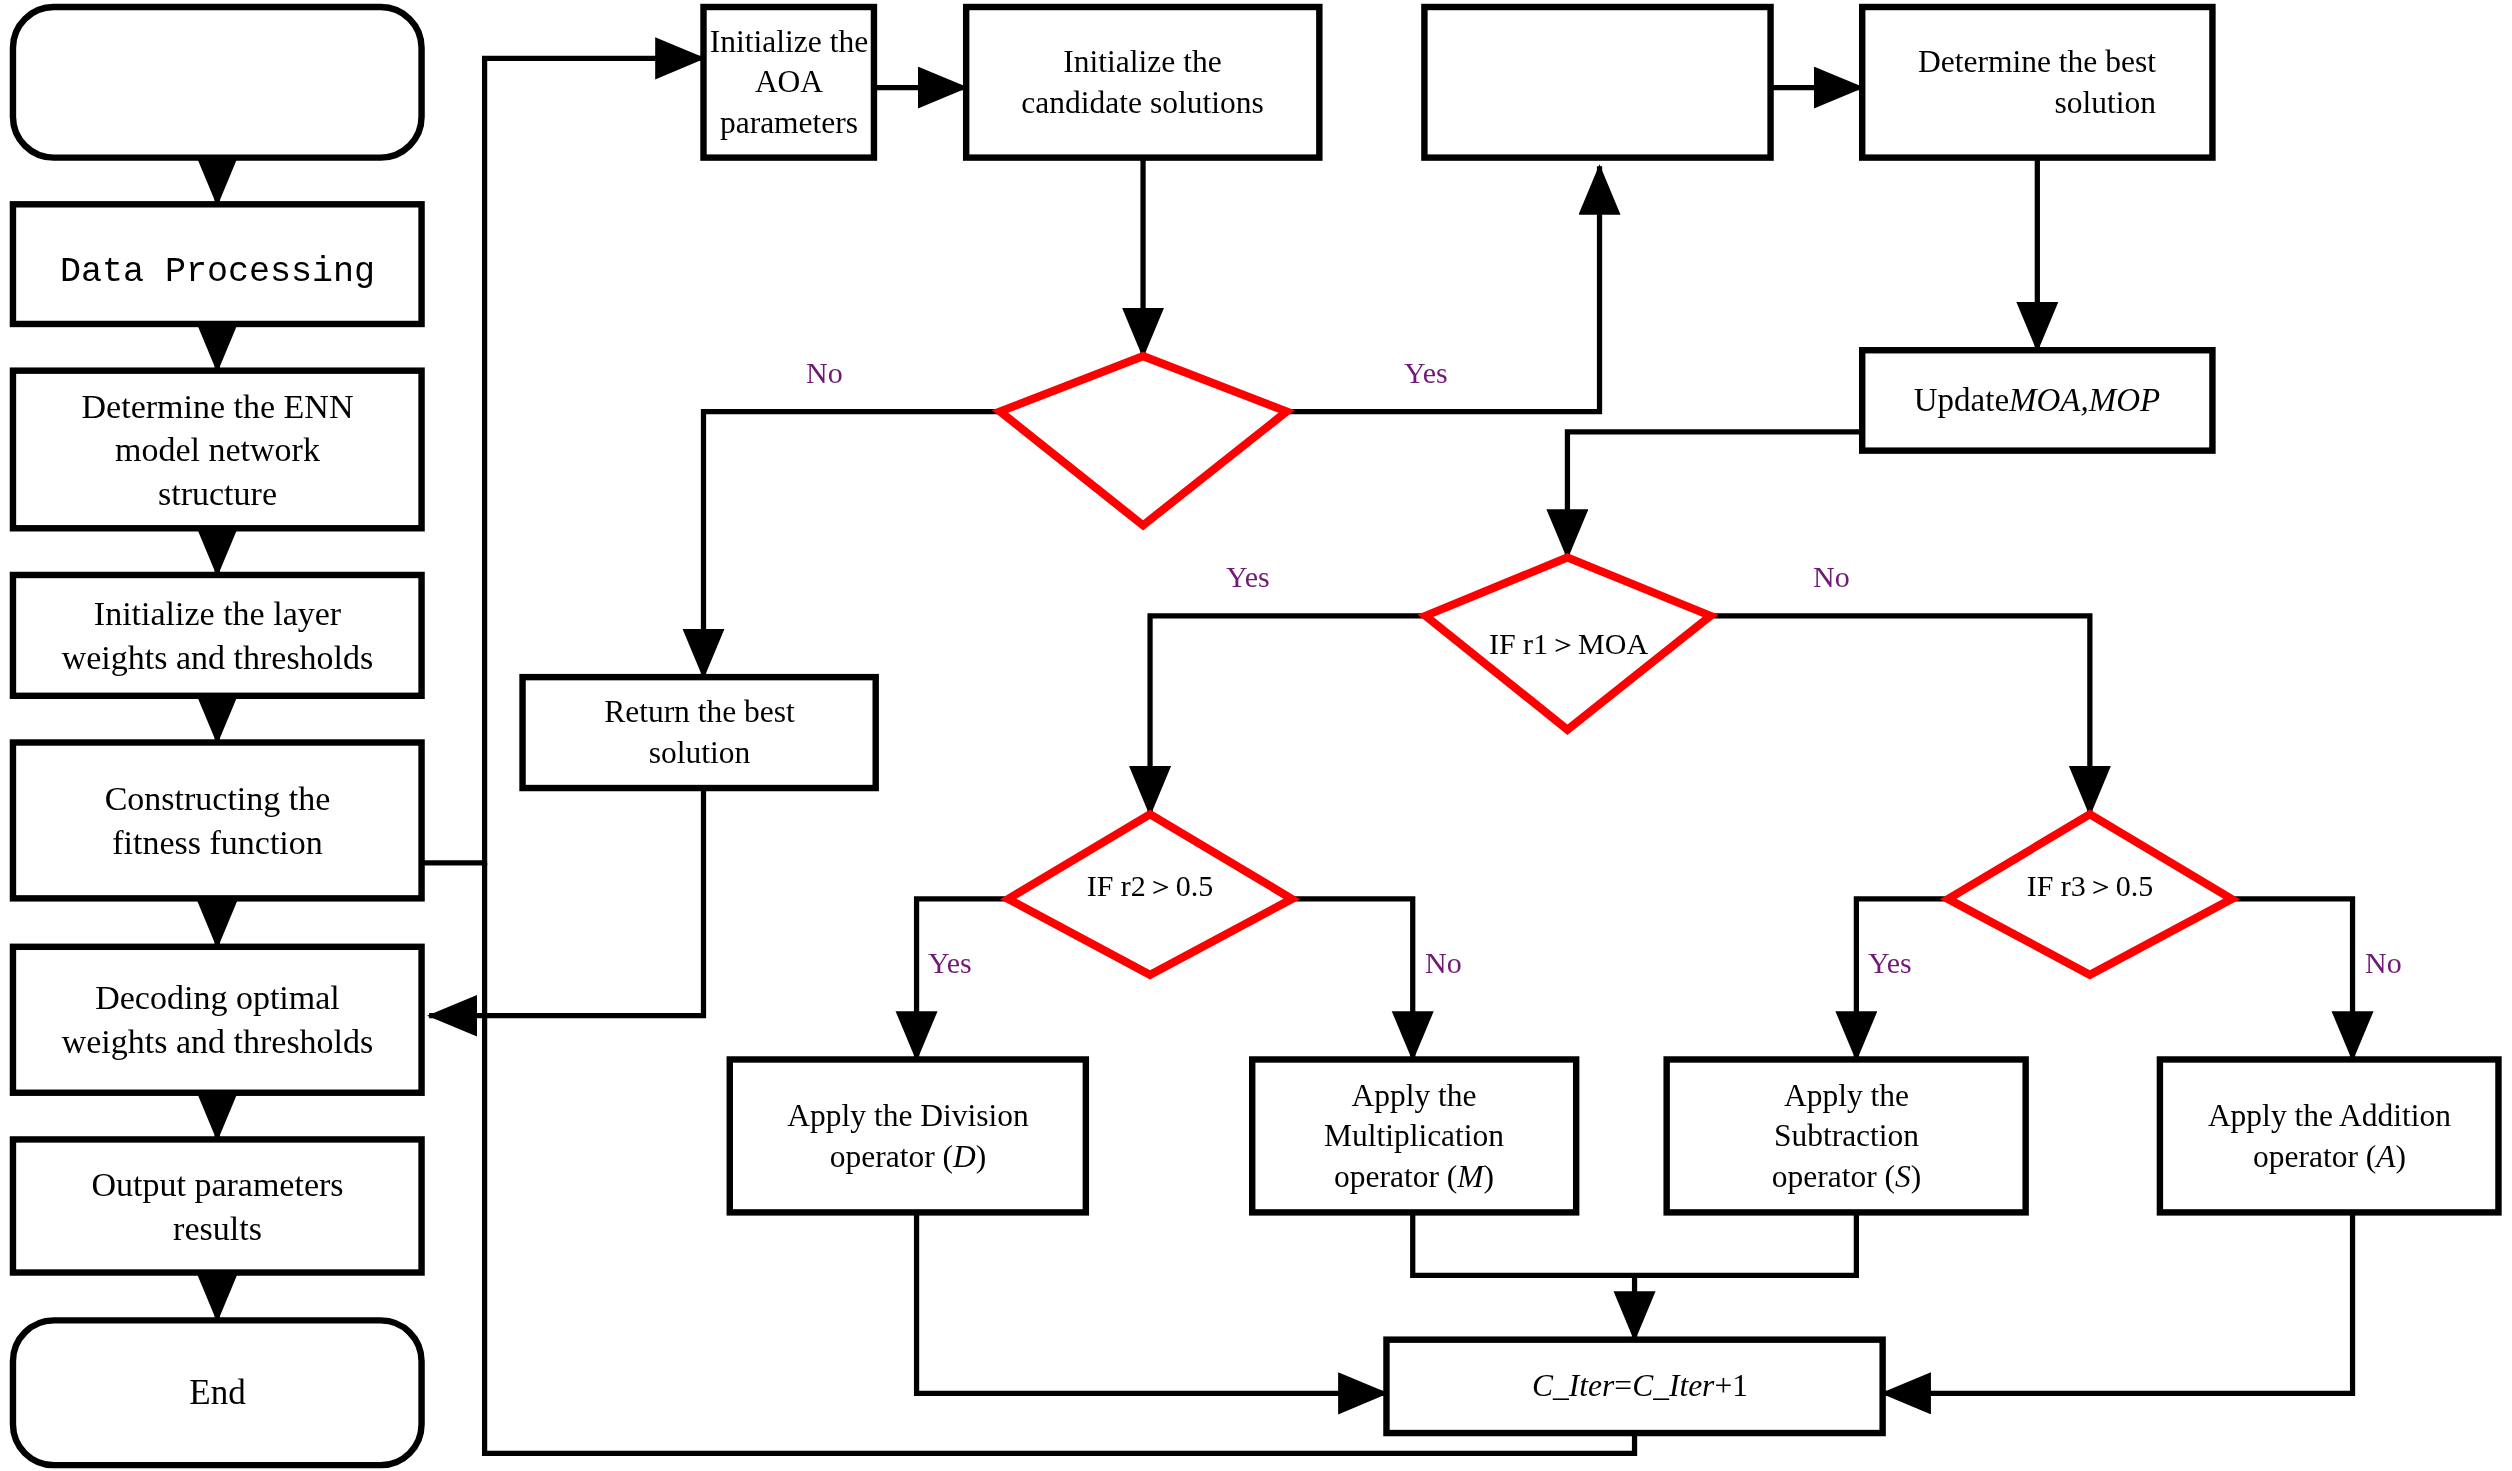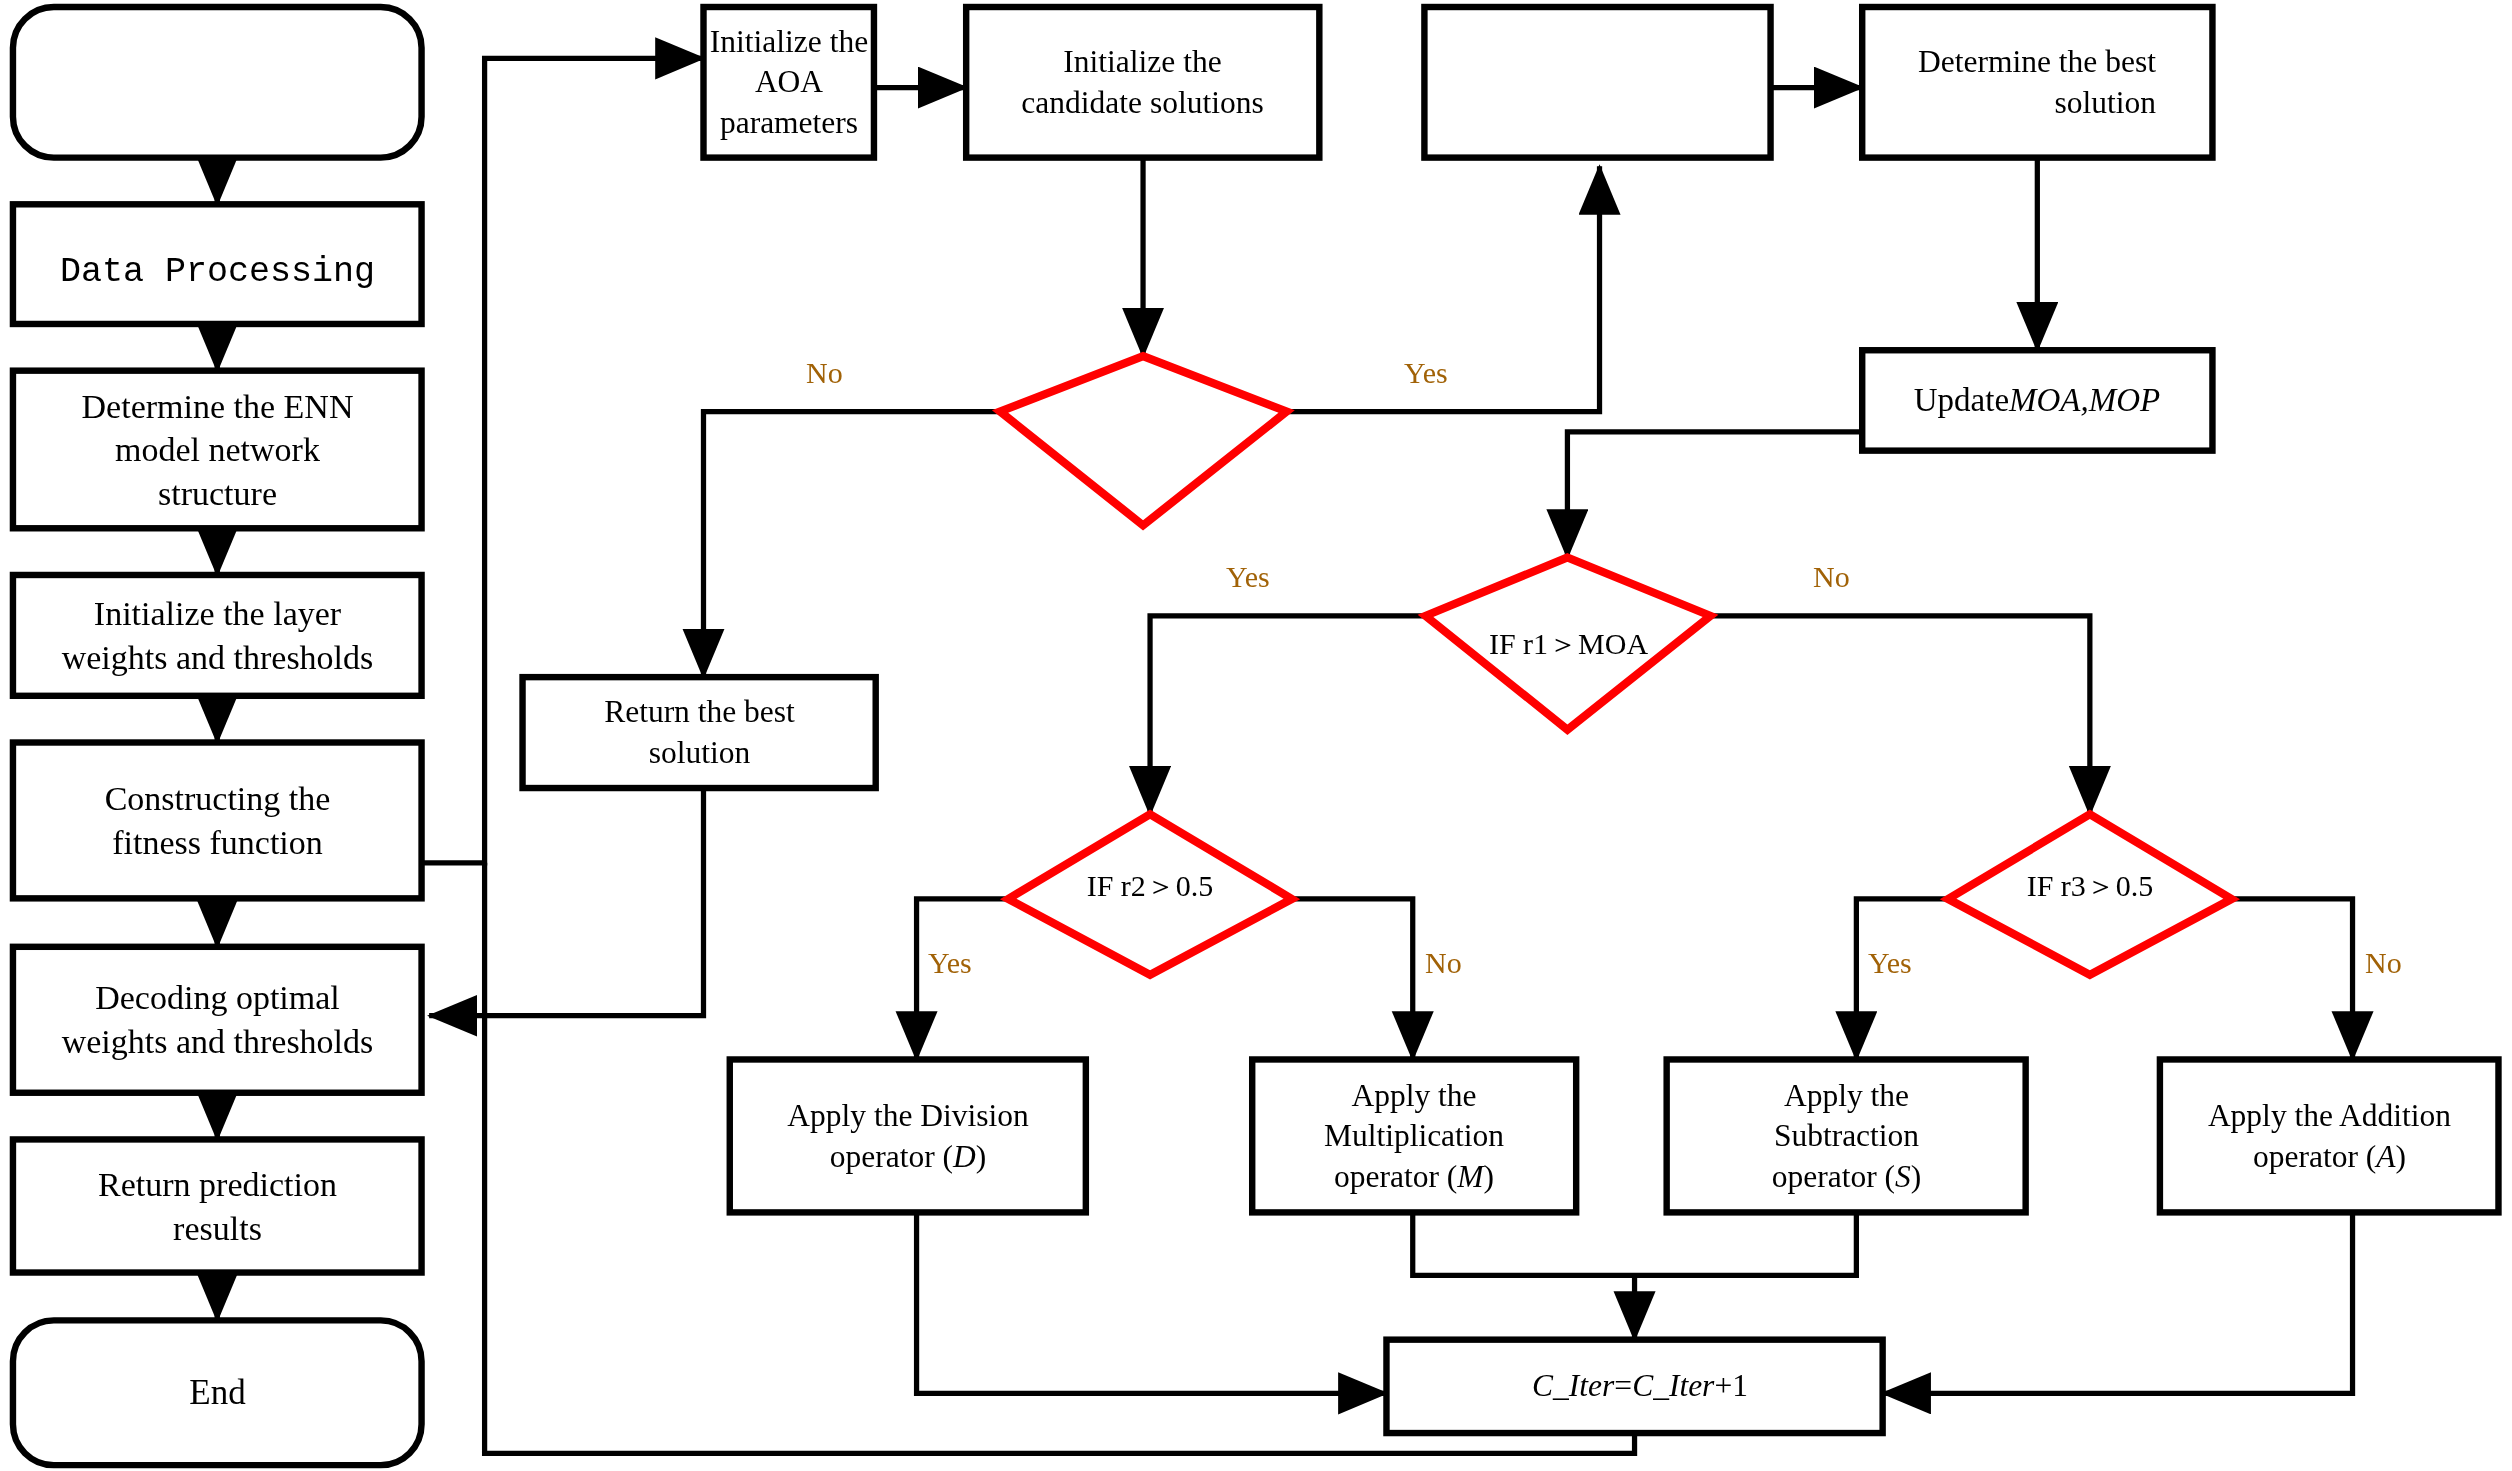--- a/index.html
+++ b/index.html
@@ -2,21 +2,21 @@
 <html style="font-size:9.3px"><head>
 <meta charset="utf-8">
 <style>
   html,body{margin:0;padding:0;background:#ffffff;}
   #stage{position:relative;width:2512px;height:1471px;background:#ffffff;
          font-family:"Liberation Serif", serif;}
   svg{position:absolute;left:0;top:0;width:2512px;height:1471px;}
   .nodeText{position:absolute;display:flex;align-items:center;justify-content:center;
             text-align:center;line-height:1.28;color:#000;
             font-family:"Liberation Serif", serif;pointer-events:none;}
-  .edgeLabel{position:absolute;color:#a16207;font-family:"Liberation Serif", serif;
+  .edgeLabel{position:absolute;color:#701a75;font-family:"Liberation Serif", serif;
              font-size:30px;white-space:nowrap;text-align:center;}
   .ital{font-style:italic;}
 </style>
 </head>
 <body>
 
 <div id="stage">
 
   <svg viewBox="0 0 4303 2520" xmlns="http://www.w3.org/2000/svg">
     <defs>
@@ -121,21 +121,21 @@
   <div class="nodeText" style="left:13px;top:212px;width:409px;height:120px;font-size:35px;font-family:Liberation Mono, monospace;">Data Processing</div>
   <div class="nodeText nl" style="left:13px;top:371px;width:409px;height:158px;font-size:34px;white-space:pre-line;">Determine the ENN
 model network
 structure</div>
   <div class="nodeText nl" style="left:13px;top:575px;width:409px;height:121px;font-size:34px;white-space:pre-line;">Initialize the layer
 weights and thresholds</div>
   <div class="nodeText nl" style="left:13px;top:743px;width:409px;height:156px;font-size:34px;white-space:pre-line;">Constructing the
 fitness function</div>
   <div class="nodeText nl" style="left:13px;top:947px;width:409px;height:146px;font-size:34px;white-space:pre-line;">Decoding optimal
 weights and thresholds</div>
-  <div class="nodeText nl" style="left:13px;top:1140px;width:409px;height:133px;font-size:34px;white-space:pre-line;">Return prediction
+  <div class="nodeText nl" style="left:13px;top:1140px;width:409px;height:133px;font-size:34px;white-space:pre-line;">Output parameters
 results</div>
   <div class="nodeText" style="left:13px;top:1321px;width:409px;height:145px;font-size:35px;">End</div>
 
   <div class="nodeText nl" style="left:704px;top:7px;width:170px;height:151px;font-size:31.5px;white-space:pre-line;">Initialize the AOA
 parameters</div>
   <div class="nodeText nl" style="left:966px;top:7px;width:353px;height:151px;font-size:31.5px;white-space:pre-line;">Initialize the
 candidate solutions</div>
   <div class="nodeText nl" style="left:1862px;top:7px;width:350px;height:151px;font-size:31.5px;white-space:pre-line;text-align:right;">Determine the best
 solution</div>
 

